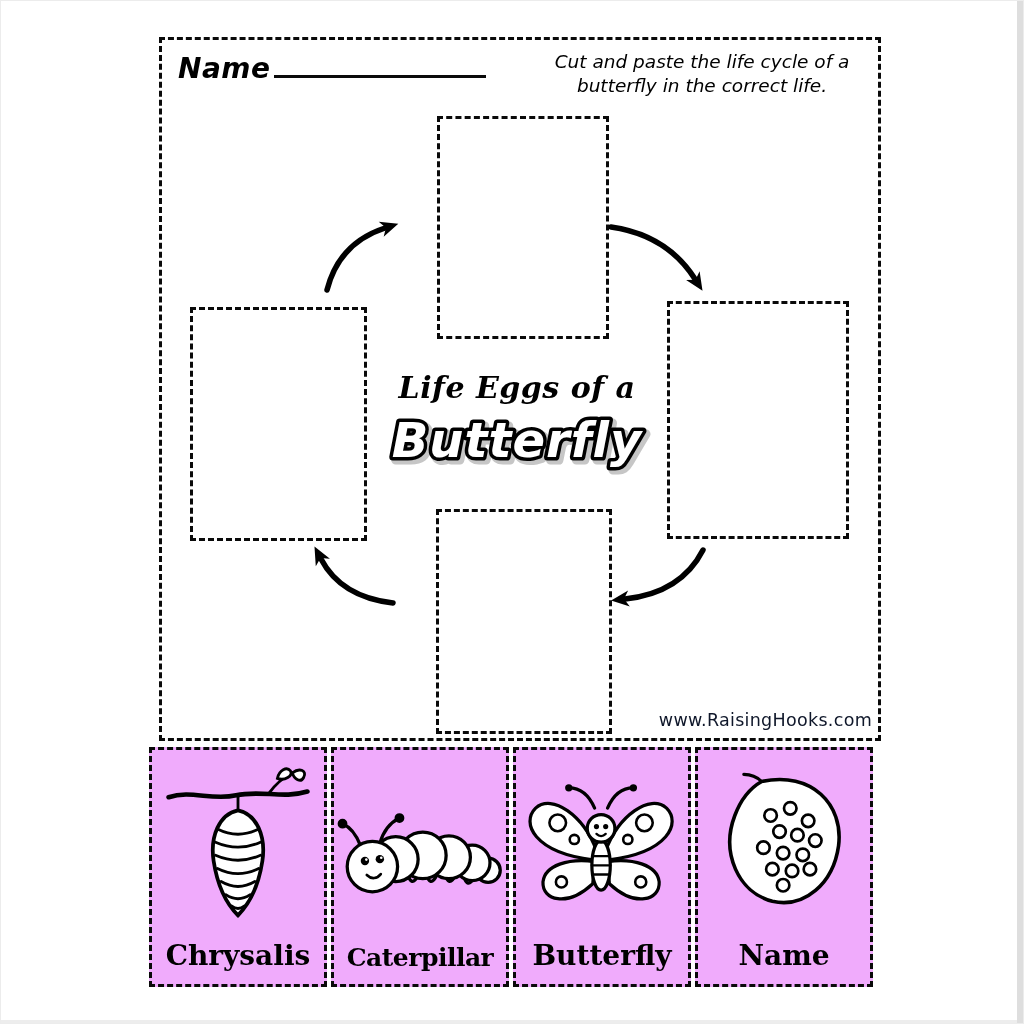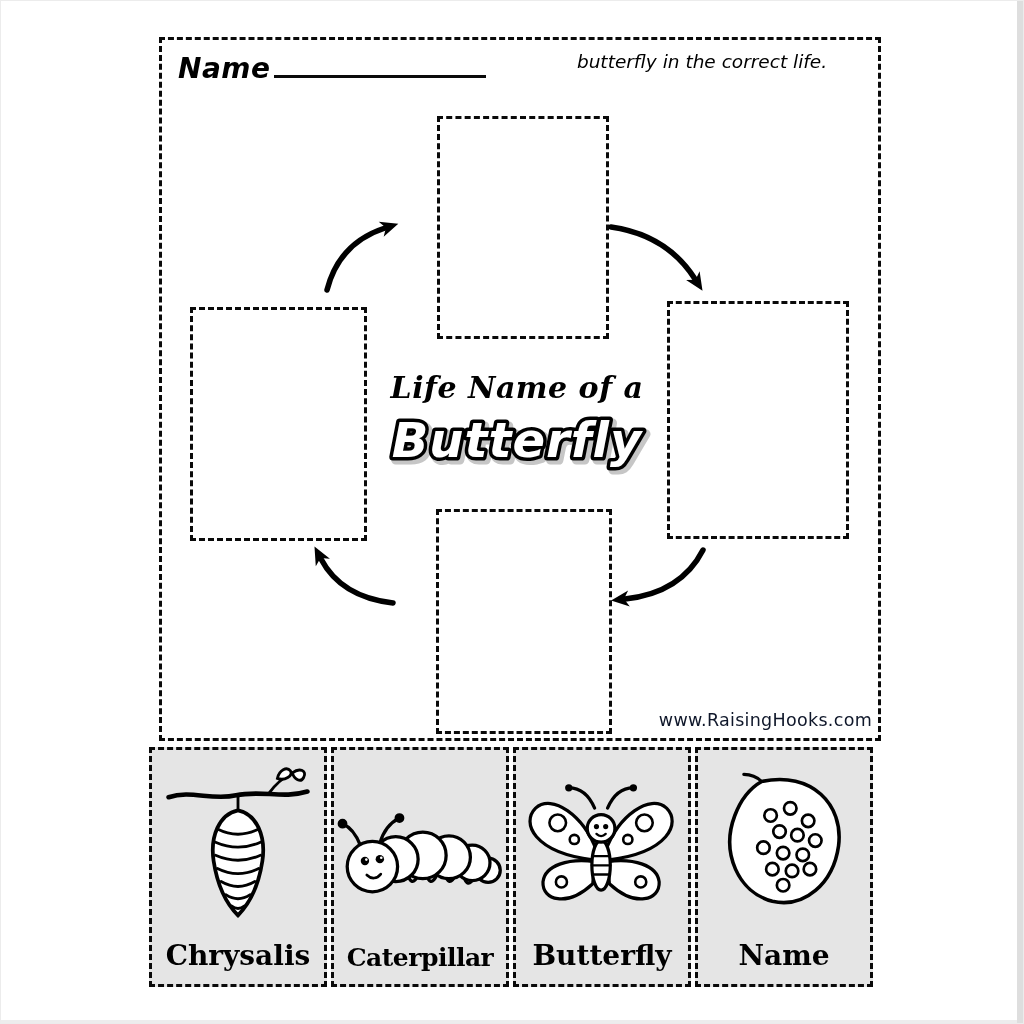--- a/index.html
+++ b/index.html
@@ -57,21 +57,21 @@
     position:absolute; top:709px; right:151px;
     font-size:17.5px; color:#0f172a; letter-spacing:0.3px;
   }
 
   .cards {
     position:absolute; left:148px; top:746px; width:724px; height:240px;
     display:flex; gap:4px;
   }
   .card {
     flex:1; border:3px dashed #0a0a0a; display:flex; flex-direction:column;
-    align-items:center; justify-content:flex-end; background:#e5e5e5;
+    align-items:center; justify-content:flex-end; background:#f0abfc;
   }
   .card-art { flex:1; width:100%; display:flex; align-items:center; justify-content:center; }
   .card-label {
     font-family:"DejaVu Serif", serif; font-weight:bold; font-size:28px;
     margin-bottom:12px; white-space:nowrap;
   }
   .card:nth-child(2) .card-label { font-size:25px; letter-spacing:-0.5px; }
 </style>
 </head>
 <body>
@@ -92,30 +92,31 @@
     </g>
   </svg>
 
   <div class="main-frame">
 
     <div class="name-row">
       <span class="name-label">Name</span><span class="name-line"></span>
     </div>
 
     <div class="instructions">
+      <div>Cut and paste the life cycle of a</div>
       <div>butterfly in the correct life.</div>
     </div>
 
     <div class="paste-box box-top"></div>
     <div class="paste-box box-left"></div>
     <div class="paste-box box-right"></div>
     <div class="paste-box box-bottom"></div>
 
     <div class="title">
-      <div class="title-line1">Life Name of a</div>
+      <div class="title-line1">Life Eggs of a</div>
       <svg class="title-bubble" viewBox="0 0 300 66">
         <text class="bubble-shadow" x="153" y="53">Butterfly</text>
         <text class="bubble-main" x="150" y="50">Butterfly</text>
       </svg>
     </div>
 
   </div>
 
   <div class="website">www.RaisingHooks.com</div>
 

